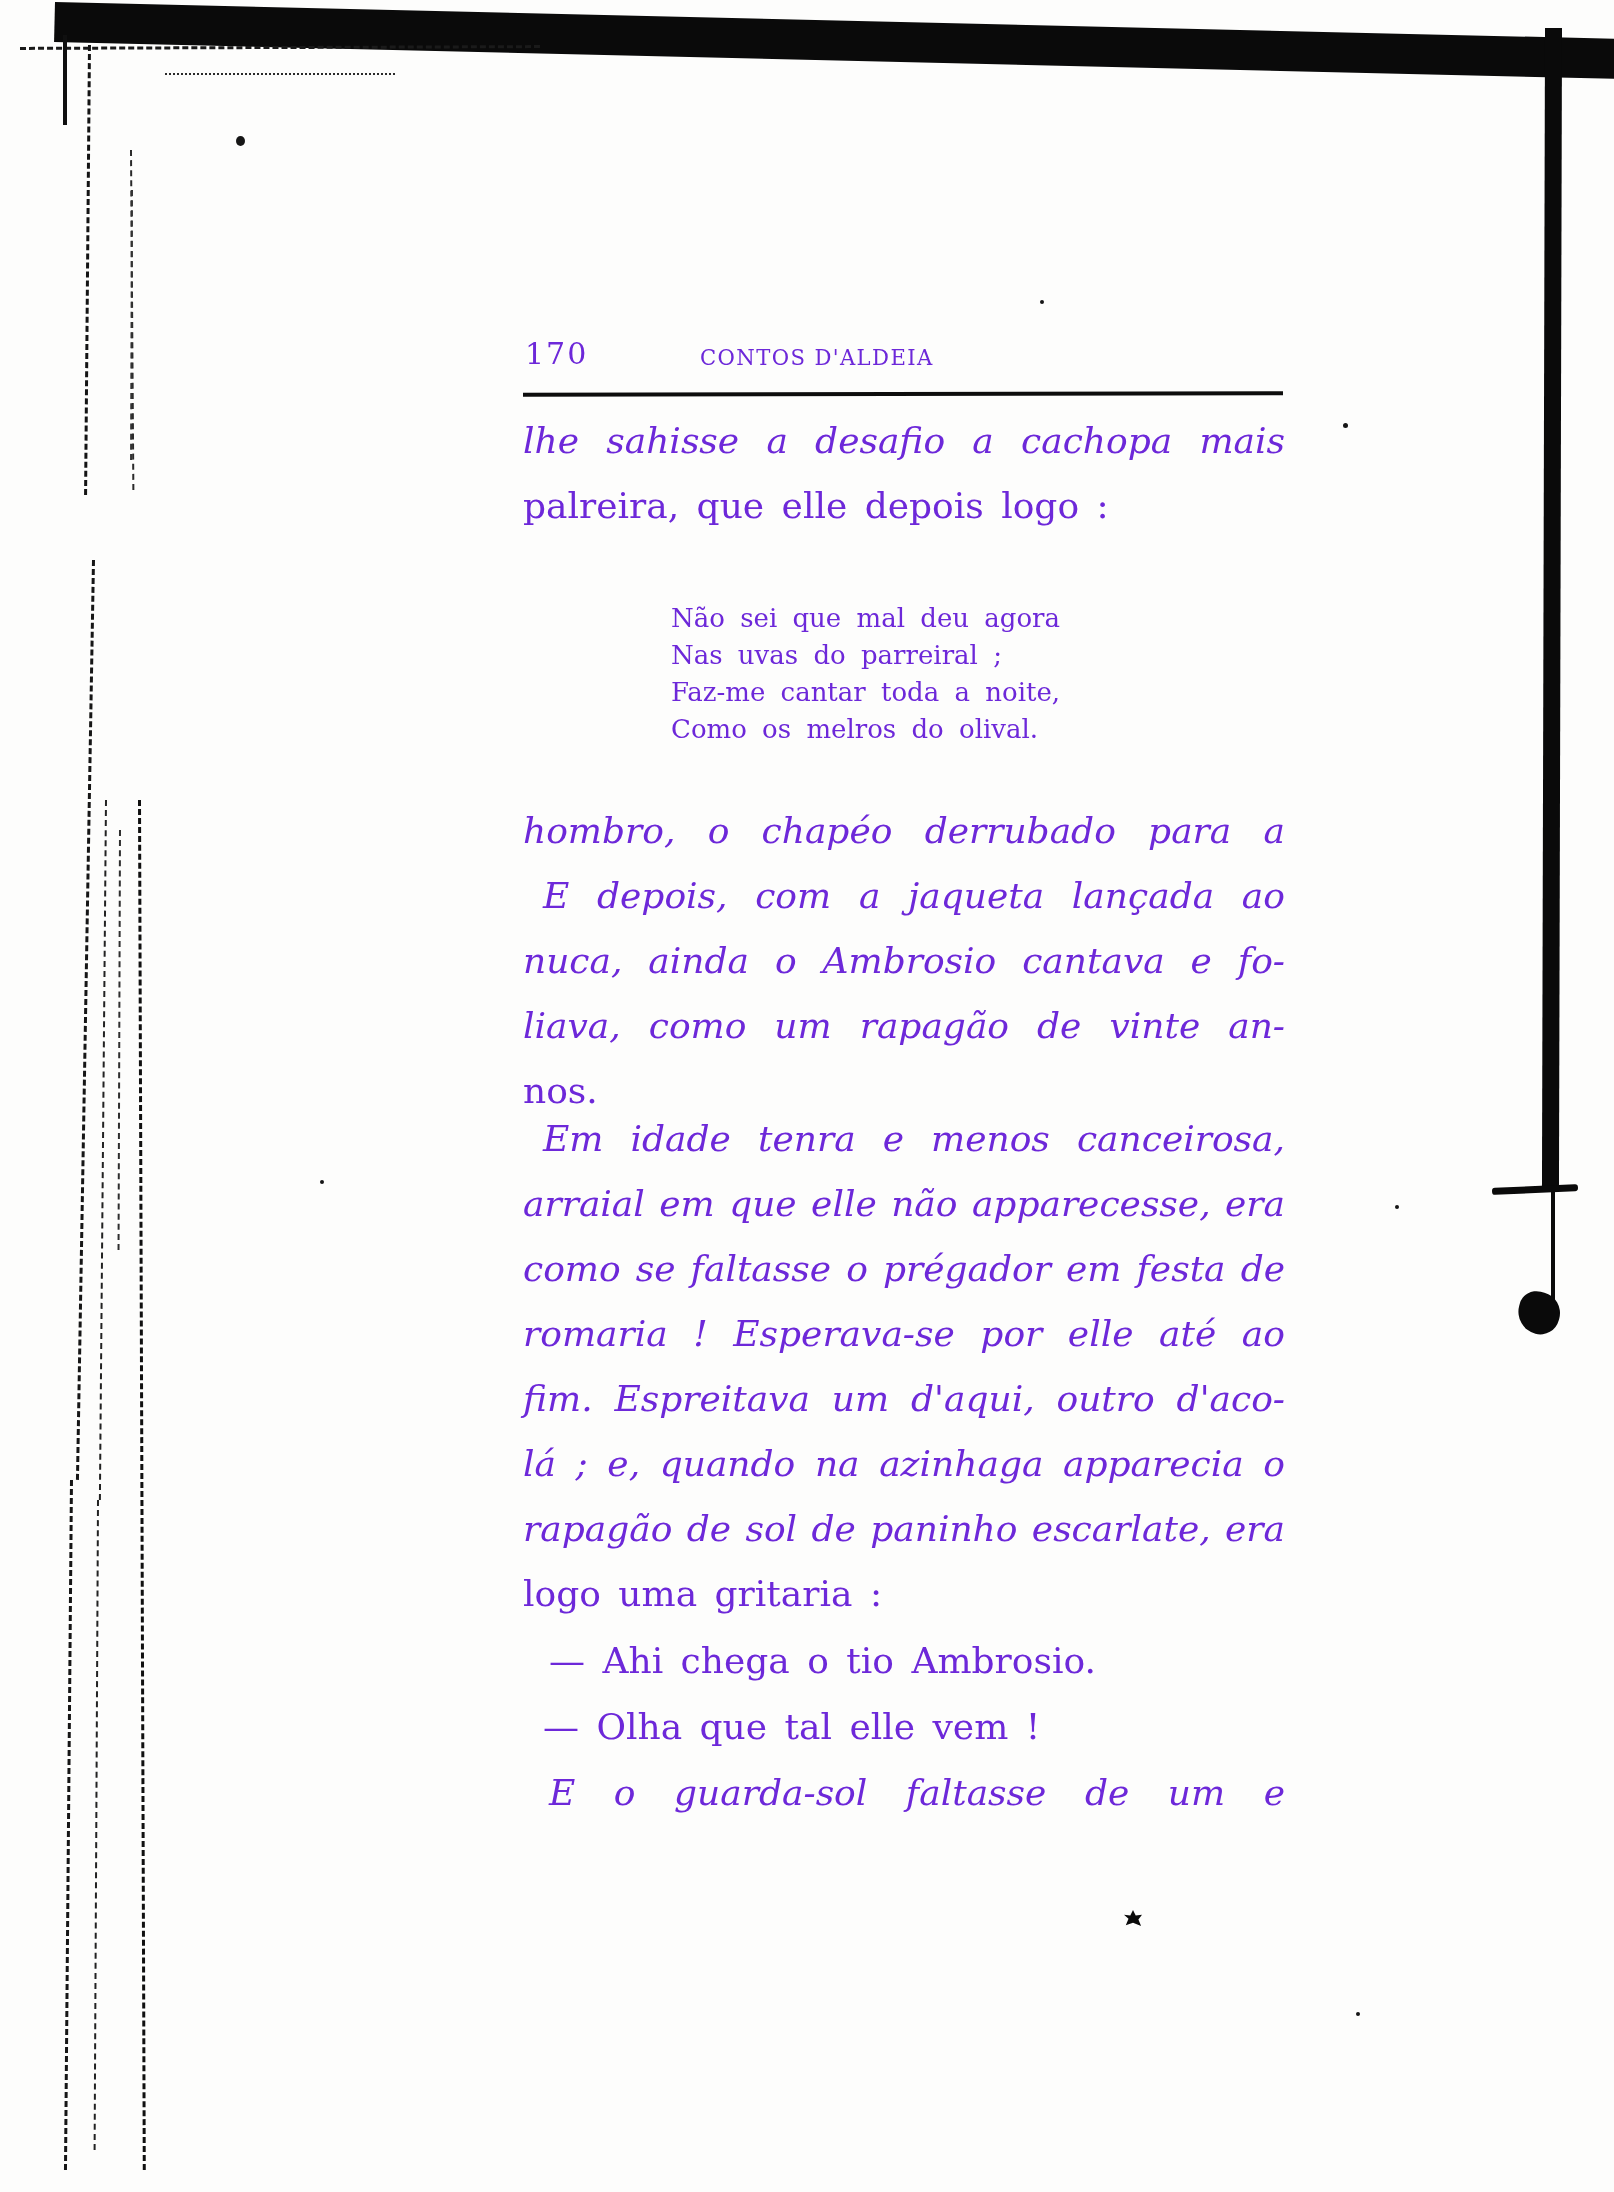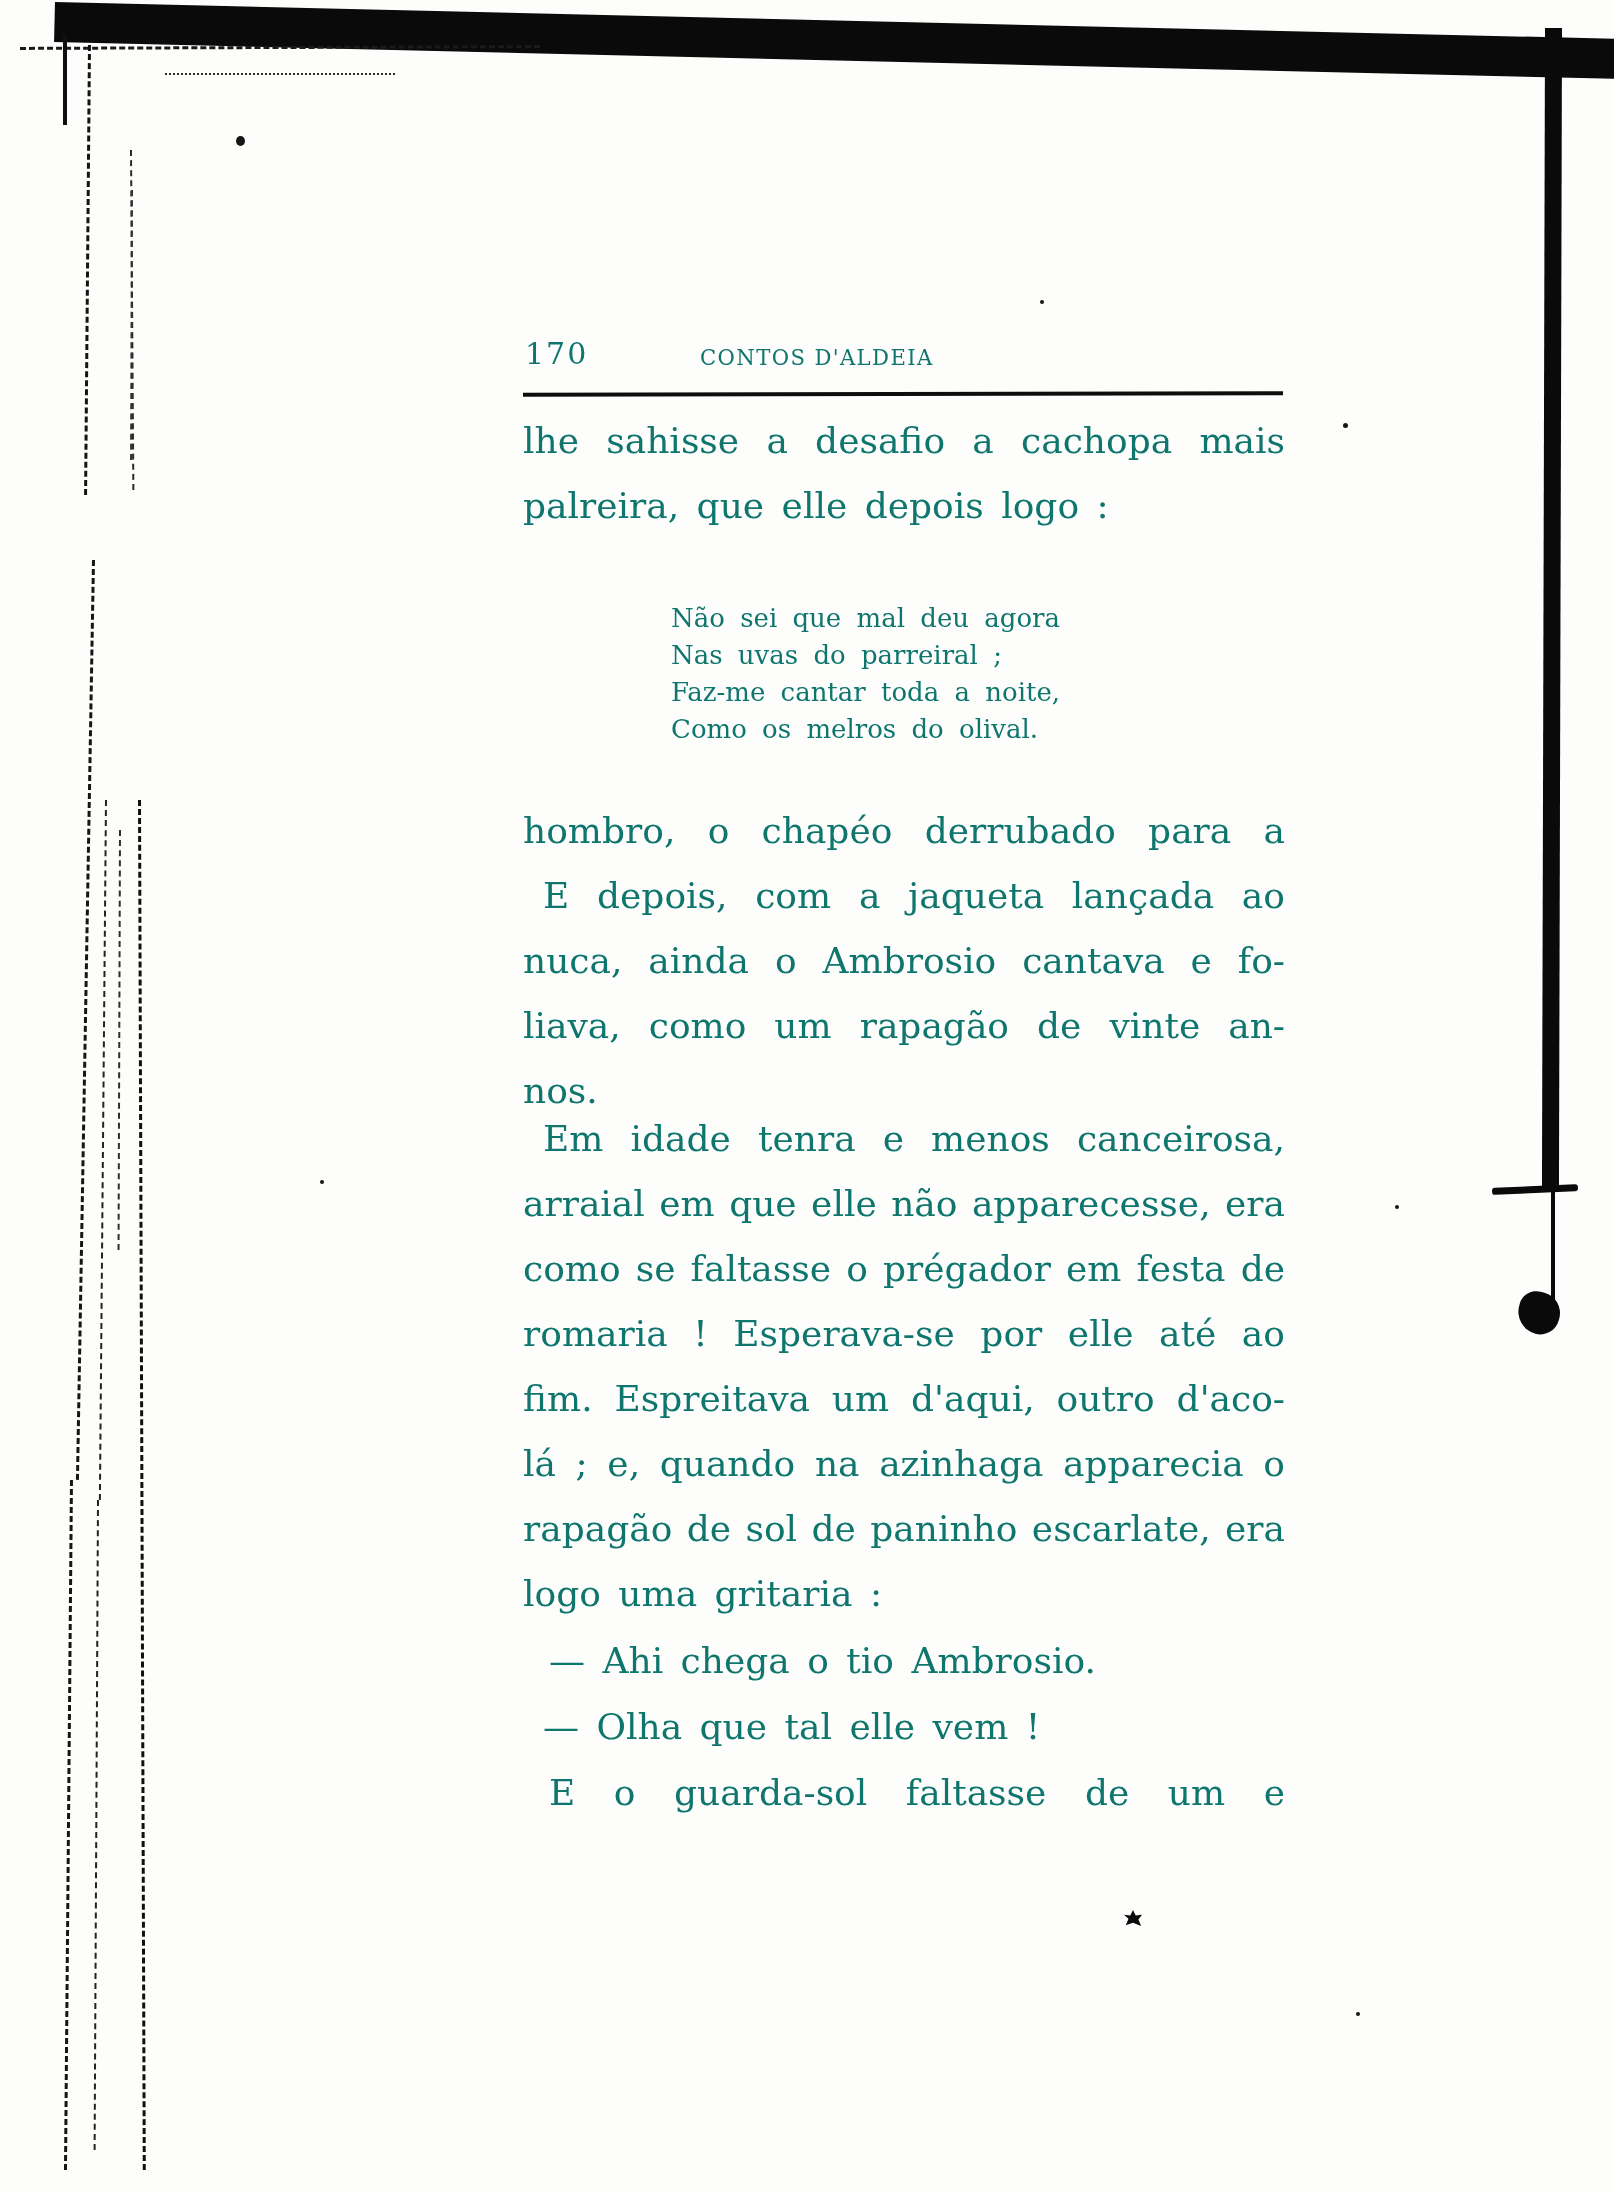--- a/index.html
+++ b/index.html
@@ -2,21 +2,21 @@
 <html><head>
 <meta charset="utf-8">
 <style>
   html,body{margin:0;padding:0;background:#e8e8e8;}
   .page{
     position:relative;
     width:1614px;height:2192px;
     background:#fdfdfc;
     overflow:hidden;
     font-family:"DejaVu Serif", serif;
-    color:#0f766e;
+    color:#6d28d9;
   }
   
   .top-band{
     position:absolute;left:55px;top:2px;width:1640px;height:40px;
     background:#0a0a0a;transform:rotate(1.35deg);transform-origin:left top;
   }
   .top-dash{
     position:absolute;left:20px;top:46px;width:520px;height:0;
     border-top:3px dashed #1a1a1a;transform:rotate(-0.2deg);
   }
@@ -60,21 +60,21 @@
   .hrule{
     position:absolute;left:523px;top:392px;width:760px;height:4px;
     background:#0d0d0d;transform:rotate(-0.1deg);
   }
   
   .tblock{position:absolute;left:523px;width:762px;}
   .line{
     font-size:36px;line-height:65px;white-space:nowrap;
   }
   .j{
-    text-align:justify;text-align-last:justify;white-space:normal;
+    text-align:justify;text-align-last:justify;white-space:normal;font-style:italic;
   }
   .ls{word-spacing:6px;}
   .ind{text-indent:20px;}
   .ind2{text-indent:26px;}
   .verse{left:671px;width:560px;}
   .vline{
     font-size:26px;line-height:37px;word-spacing:7px;white-space:nowrap;
   }
 </style>
 </head>

